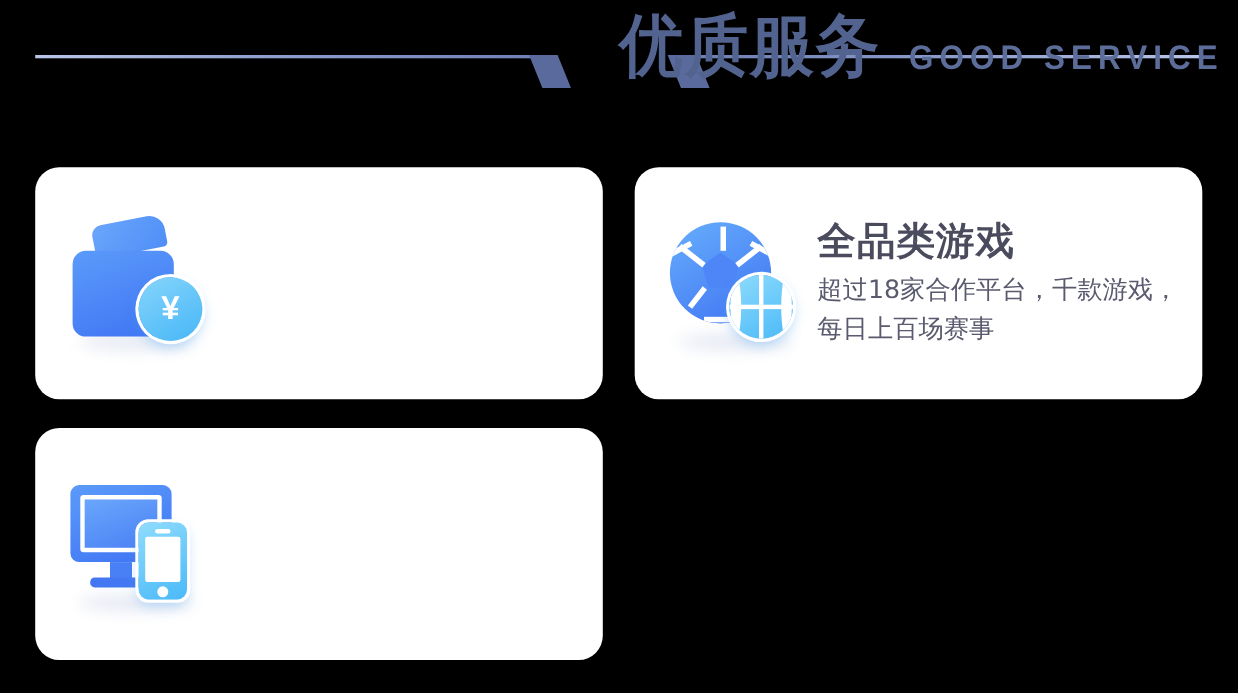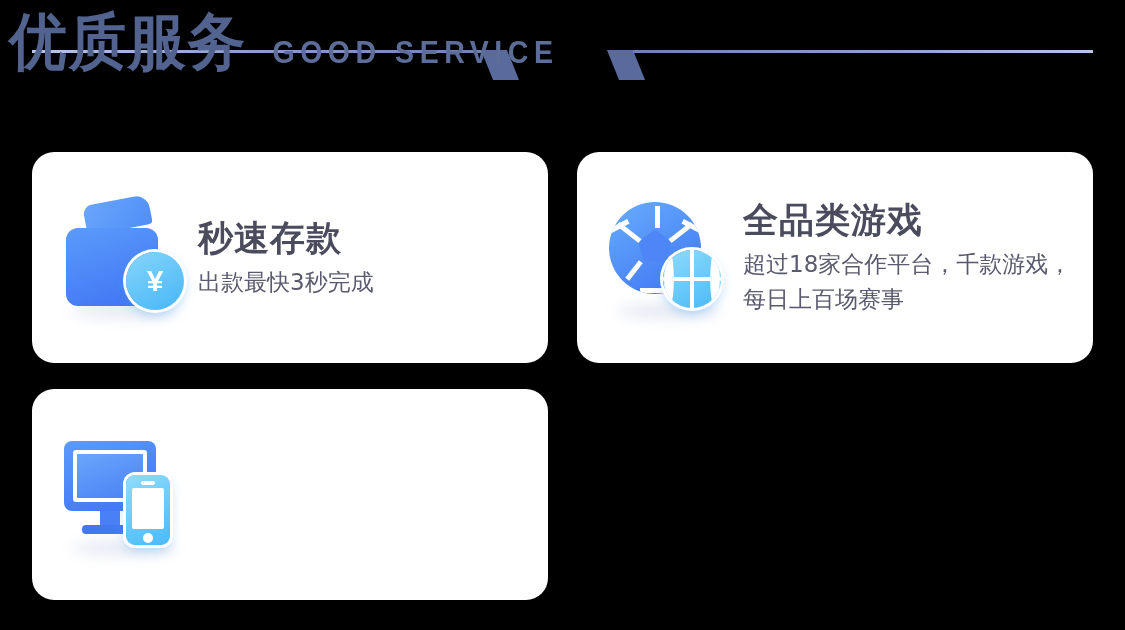--- a/index.html
+++ b/index.html
@@ -14,21 +14,21 @@
   .rule{ position:absolute; top:50px; height:3px; }
   .rule .bar{ position:absolute; top:0; height:3px; width:100%; }
   .rule.left{ left:32px; width:460px; }
   .rule.right{ left:633px; width:460px; }
   .rule.left .bar{ background:linear-gradient(to right,#b9c6ea 0%,#8f9fce 45%,#6e7fb4 100%); }
   .rule.right .bar{ background:linear-gradient(to left,#b9c6ea 0%,#8f9fce 45%,#6e7fb4 100%); }
   .slash{ position:absolute; top:50px; width:26px; height:30px; background:#5a6a9c; }
   .slash.l{ left:487px; transform:skewX(22deg); }
   .slash.r{ left:613px; transform:skewX(22deg); }
 
-  .title-wrap{ position:absolute; left:0; top:0; width:1125px; text-align:left; }
+  .title-wrap{ position:absolute; left:0; top:0; width:1125px; text-align:right; }
   .cn-title{
     font-size:62px; font-weight:700; color:#53638f; letter-spacing:2px;
     line-height:84px; transform:scaleX(.93); display:inline-block;
     font-family:"DejaVu Sans","Liberation Sans",sans-serif;
   }
   .en-title{
     font-size:31px; font-weight:700; color:#5d6d99; letter-spacing:6px;
     line-height:34px; margin-top:2px; transform:scaleX(.92); display:inline-block;
   }
 
@@ -220,24 +220,20 @@
       <div class="icon-box">
         <div class="shadow"></div>
         <div class="wallet">
           <div class="flap"></div>
           <div class="body"></div>
           <div class="clasp"></div>
           <div class="coin">
             <span>¥</span>
           </div>
         </div>
-      </div>
-      <div class="texts">
-        <div class="c-title">秒速存款</div>
-        <div class="c-desc">出款最快3秒完成</div>
       </div>
     </div>
 
     <div class="card">
       <div class="icon-box">
         <div class="shadow"></div>
         <div class="balls">
           <div class="ball">
             <div class="pent"></div>
             <i class="s1"></i>

